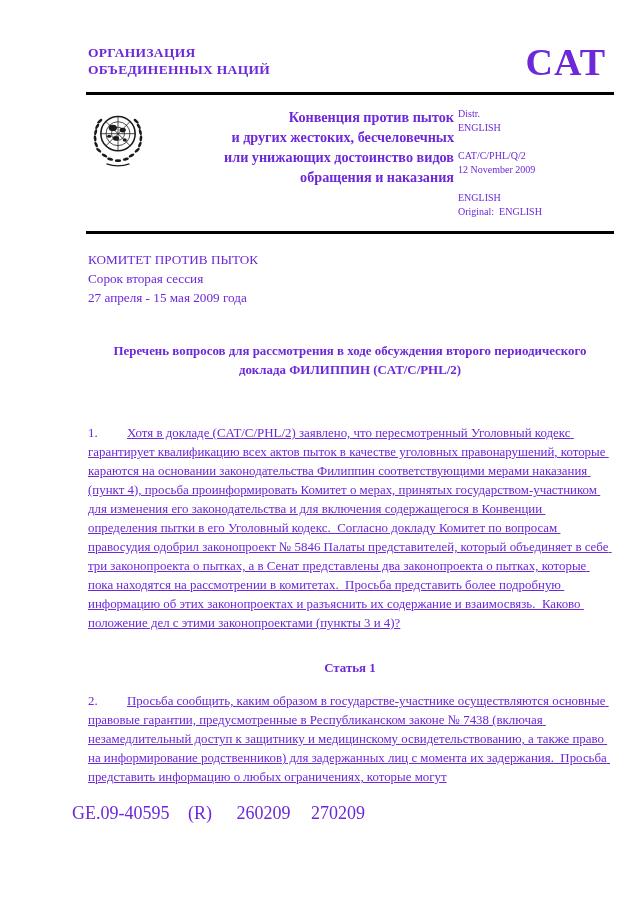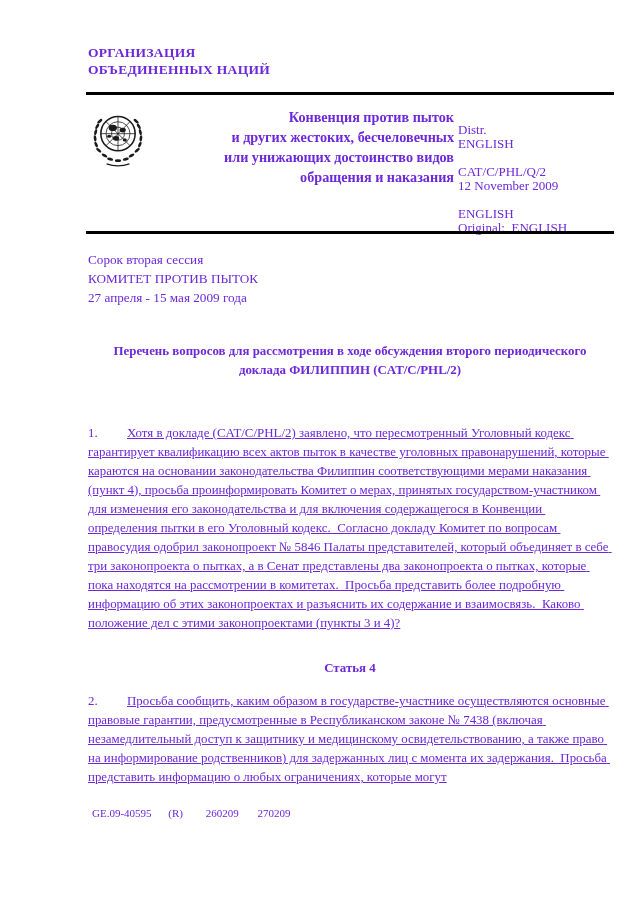--- a/index.html
+++ b/index.html
@@ -49,22 +49,22 @@
     left: 164px; top: 107px;
     width: 290px;
     font-weight: bold;
     font-size: 14.2px;
     line-height: 20px;
     white-space: pre-line;
     text-align: right;
   }
   .distr-block {
     position: absolute;
-    left: 458px; top: 123px;
-    font-size: 13px;
+    left: 458px; top: 107px;
+    font-size: 10px;
     line-height: 14px;
   }
   .distr-group { margin-bottom: 14px; }
   .keep-space { white-space: pre-wrap; }
   .session-block {
     position: absolute;
     left: 88px; top: 250px;
     font-size: 13.2px;
     line-height: 19px;
   }
@@ -100,36 +100,37 @@
     line-height: 19px;
     text-align: left;
     text-decoration: underline;
   }
   .para-1 { top: 424px; }
   .para-2 { top: 692px; }
   .pnum { display: inline-block; width: 39px; }
   .ptext { white-space: pre-wrap; }
   .footer {
     position: absolute;
-    left: 92px; top: 805px;
-    font-size: 11px;
+    left: 72px; top: 805px;
+    font-size: 18px;
     line-height: 17px;
   }
   .footer span { display: inline-block; }
   .footer .f-lang  { margin-left: 14px; }
   .footer .f-code1 { margin-left: 20px; }
   .footer .f-code2 { margin-left: 16px; }
 </style>
 </head>
 <body>
 
 <div class="page">
 
   <div class="org-header">ОРГАНИЗАЦИЯ
 ОБЪЕДИНЕННЫХ НАЦИЙ</div>
+  <div class="doc-code">CAT</div>
 
   <div class="rule rule-top"></div>
 
   <div class="emblem">
     <svg width="52" height="60" viewBox="0 0 100 112" xmlns="http://www.w3.org/2000/svg">
       <g stroke="#1a1a1a" fill="none">
         <circle cx="50" cy="40" r="33" stroke-width="3"></circle>
         <circle cx="50" cy="40" r="23" stroke-width="1.5"></circle>
         <circle cx="50" cy="40" r="12.5" stroke-width="1.5"></circle>
         <line x1="17" y1="40" x2="83" y2="40" stroke-width="1.5"></line>
@@ -181,33 +182,33 @@
     </div>
     <div class="distr-group">
       <div>ENGLISH</div>
       <div class="keep-space">Original:  ENGLISH</div>
     </div>
   </div>
 
   <div class="rule rule-mid"></div>
 
   <div class="session-block">
+    <div>КОМИТЕТ ПРОТИВ ПЫТОК</div>
     <div>Сорок вторая сессия</div>
-    <div>КОМИТЕТ ПРОТИВ ПЫТОК</div>
     <div>27 апреля - 15 мая 2009 года</div>
   </div>
 
   <div class="doc-title">
     <div class="doc-title-inner">Перечень вопросов для рассмотрения в ходе обсуждения второго периодического доклада ФИЛИППИН (CAT/C/PHL/2)</div>
   </div>
 
 
   <div class="para para-1"><span class="pnum">1.</span><span class="ptext">Хотя в докладе (CAT/C/PHL/2) заявлено, что пересмотренный Уголовный кодекс гарантирует квалификацию всех актов пыток в качестве уголовных правонарушений, которые караются на основании законодательства Филиппин соответствующими мерами наказания (пункт 4), просьба проинформировать Комитет о мерах, принятых государством-участником для изменения его законодательства и для включения содержащегося в Конвенции определения пытки в его Уголовный кодекс.  Согласно докладу Комитет по вопросам правосудия одобрил законопроект № 5846 Палаты представителей, который объединяет в себе три законопроекта о пытках, а в Сенат представлены два законопроекта о пытках, которые пока находятся на рассмотрении в комитетах.  Просьба представить более подробную информацию об этих законопроектах и разъяснить их содержание и взаимосвязь.  Каково положение дел с этими законопроектами (пункты 3 и 4)?</span></div>
 
-  <div class="article-heading heading-2">Статья 4</div>
+  <div class="article-heading heading-2">Статья 1</div>
 
   <div class="para para-2"><span class="pnum">2.</span><span class="ptext">Просьба сообщить, каким образом в государстве-участнике осуществляются основные правовые гарантии, предусмотренные в Республиканском законе № 7438 (включая незамедлительный доступ к защитнику и медицинскому освидетельствованию, а также право на информирование родственников) для задержанных лиц с момента их задержания.  Просьба представить информацию о любых ограничениях, которые могут</span></div>
 
   <div class="footer">
     <span class="f-ge">GE.09-40595</span>
     <span class="f-lang">(R)</span>
     <span class="f-code1">260209</span>
     <span class="f-code2">270209</span>
   </div>
 

